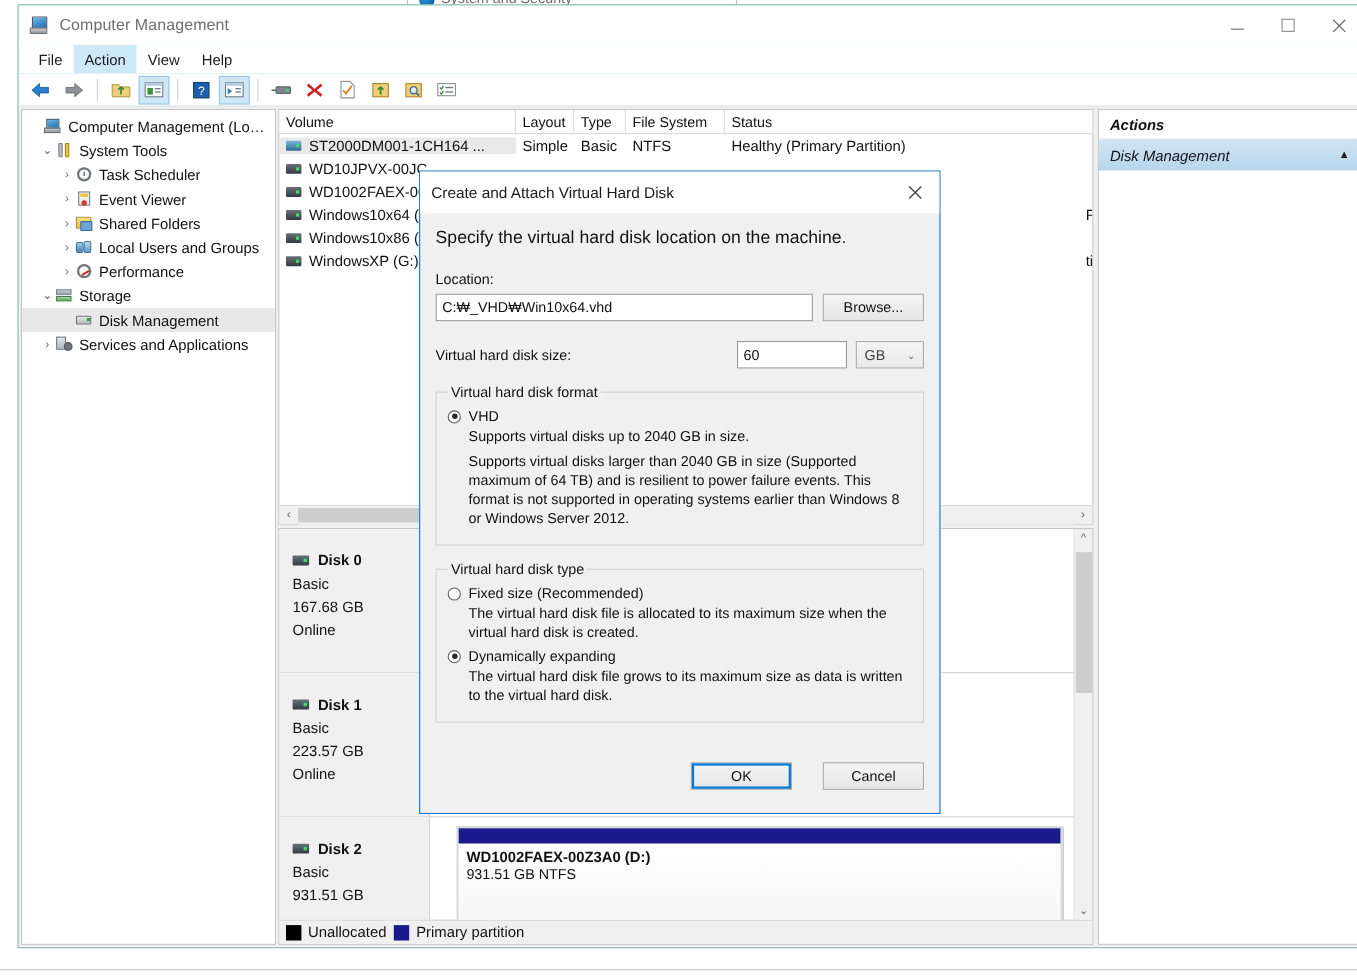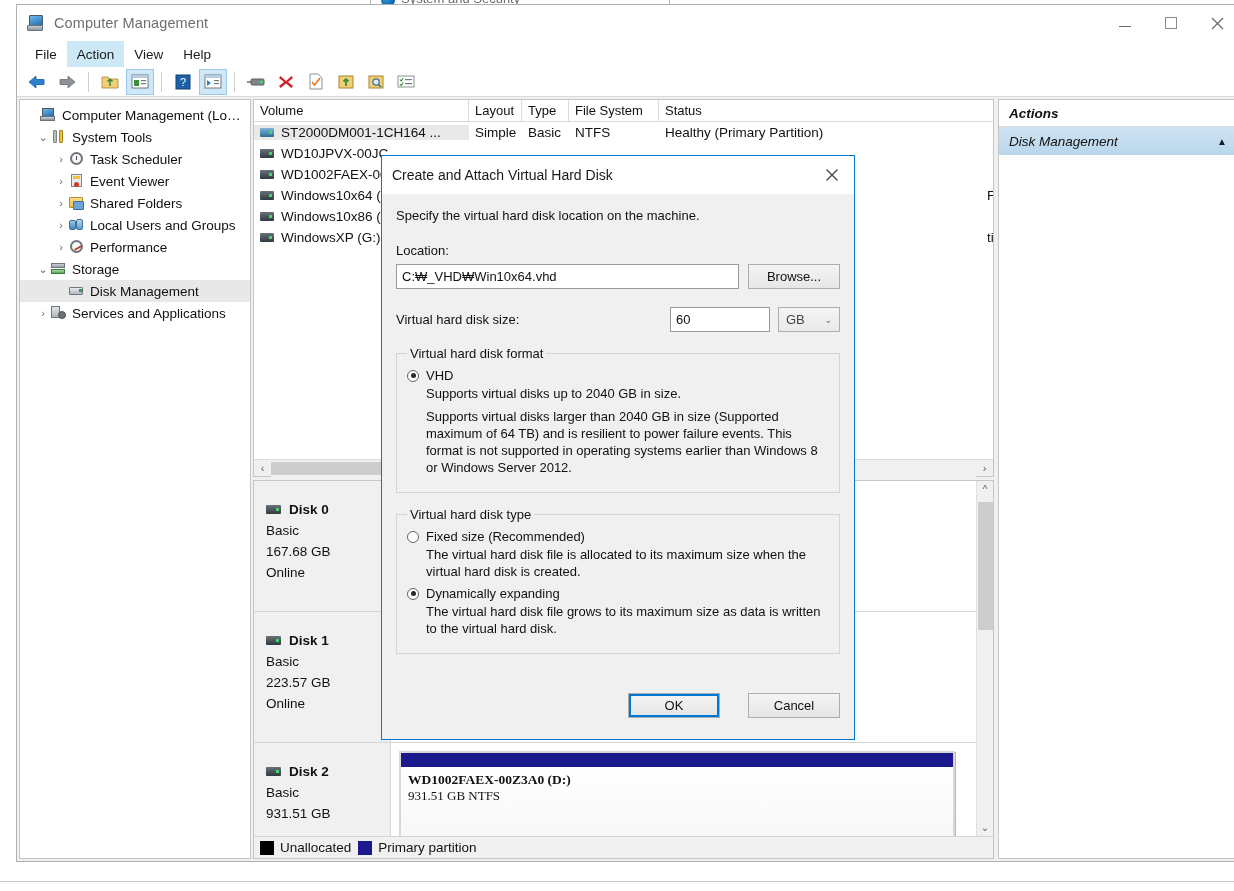--- a/index.html
+++ b/index.html
@@ -199,21 +199,21 @@
     width: 137px; flex: none; background: #f0f0f0; border-right: 1px solid #d5d5d5;
     padding: 18px 0 0 12px;
   }
   .disk-info .dline { font-size: 13.5px; color:#111; line-height: 21px; }
   .disk-title { font-weight: bold; font-size: 14px; display:flex; align-items:center; }
   .disk-title .dicon {
     width: 15px; height: 9px; margin-right: 8px; position: relative;
     background: linear-gradient(#6a7278,#2f3a41); border-radius: 1px;
   }
   .disk-title .dicon:after { content:''; position:absolute; right:2px; top:3px; width:3px;height:3px;background:#3ddc6a; }
-  .disk-parts { flex: 1; padding: 8px 10px 8px 8px; display: flex; gap: 5px; min-width:0;font-family:Liberation Serif, serif; }
+  .disk-parts { flex: 1; padding: 8px 10px 8px 24px; display: flex; gap: 5px; min-width:0; }
   .part {
     border: 2px solid #d8d8d8; background: #ffffff; display:flex; flex-direction: column;
     min-width: 0; box-shadow: 1px 1px 0 #b9b9b9;
   }
   .part-bar { height: 14px; background: #1a1a8c; flex: none; }
   .part-body { flex:1; background: linear-gradient(#ffffff,#f4f4f4); padding: 5px 7px; overflow:hidden; }
   .part-name { font-size: 13.5px; font-weight: bold; color:#111; white-space: nowrap; }
   .part-sub { font-size: 13px; color:#111; white-space: nowrap; }
   .disk-vscroll {
     width: 17px; flex: none; background: #f0f0f0; border-left:1px solid #e0e0e0;
@@ -254,21 +254,21 @@
   .dlg-title {
     height: 38px; background:#ffffff; display:flex; align-items:center;
     padding-left: 10px; flex:none; position: relative;
   }
   .dlg-title-text { font-size: 14px; color: #1a1a1a; }
   .dlg-close {
     position:absolute; right:0; top:0; width: 44px; height: 38px;
     display:flex; align-items:center; justify-content:center; color:#3a3a3a;
   }
   .dlg-body { flex:1; padding: 14px 14px 0 14px; }
-  .dlg-intro { font-size: 13px; color:#111; margin-bottom: 20px; }
+  .dlg-intro { font-size: 16px; color:#111; margin-bottom: 20px; }
   .dlg-label { font-size: 13px; color:#111; margin-bottom: 6px; }
   .row-loc { display:flex; gap: 9px; align-items:center; margin-bottom: 18px; }
   .txtinput {
     flex:1; height: 25px; border: 1px solid #9b9b9b; background:#ffffff;
     font-size: 13px; color:#111; padding: 0 5px; font-family:"Liberation Sans", sans-serif;
   }
   .btn {
     background: linear-gradient(#f4f4f4,#e6e6e6); border: 1px solid #adadad;
     font-size: 13px; color:#111; height: 25px; min-width: 92px; cursor: default;
     font-family:"Liberation Sans", sans-serif;

